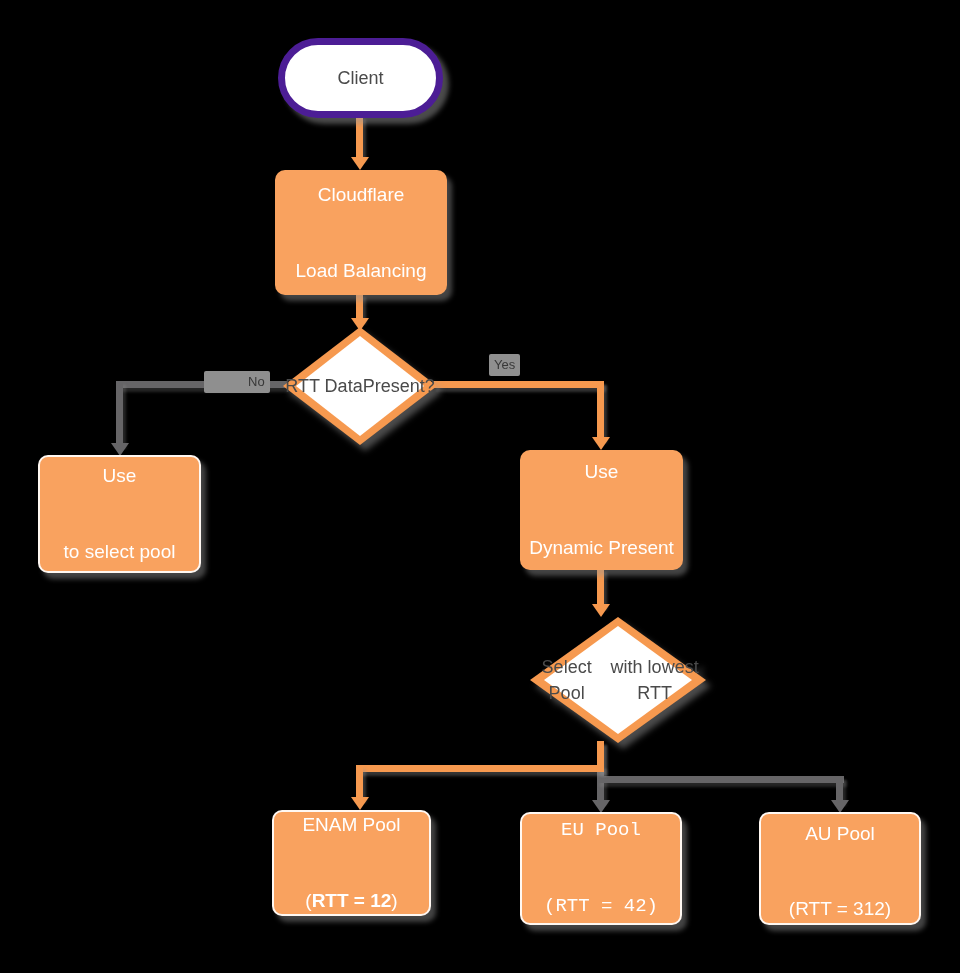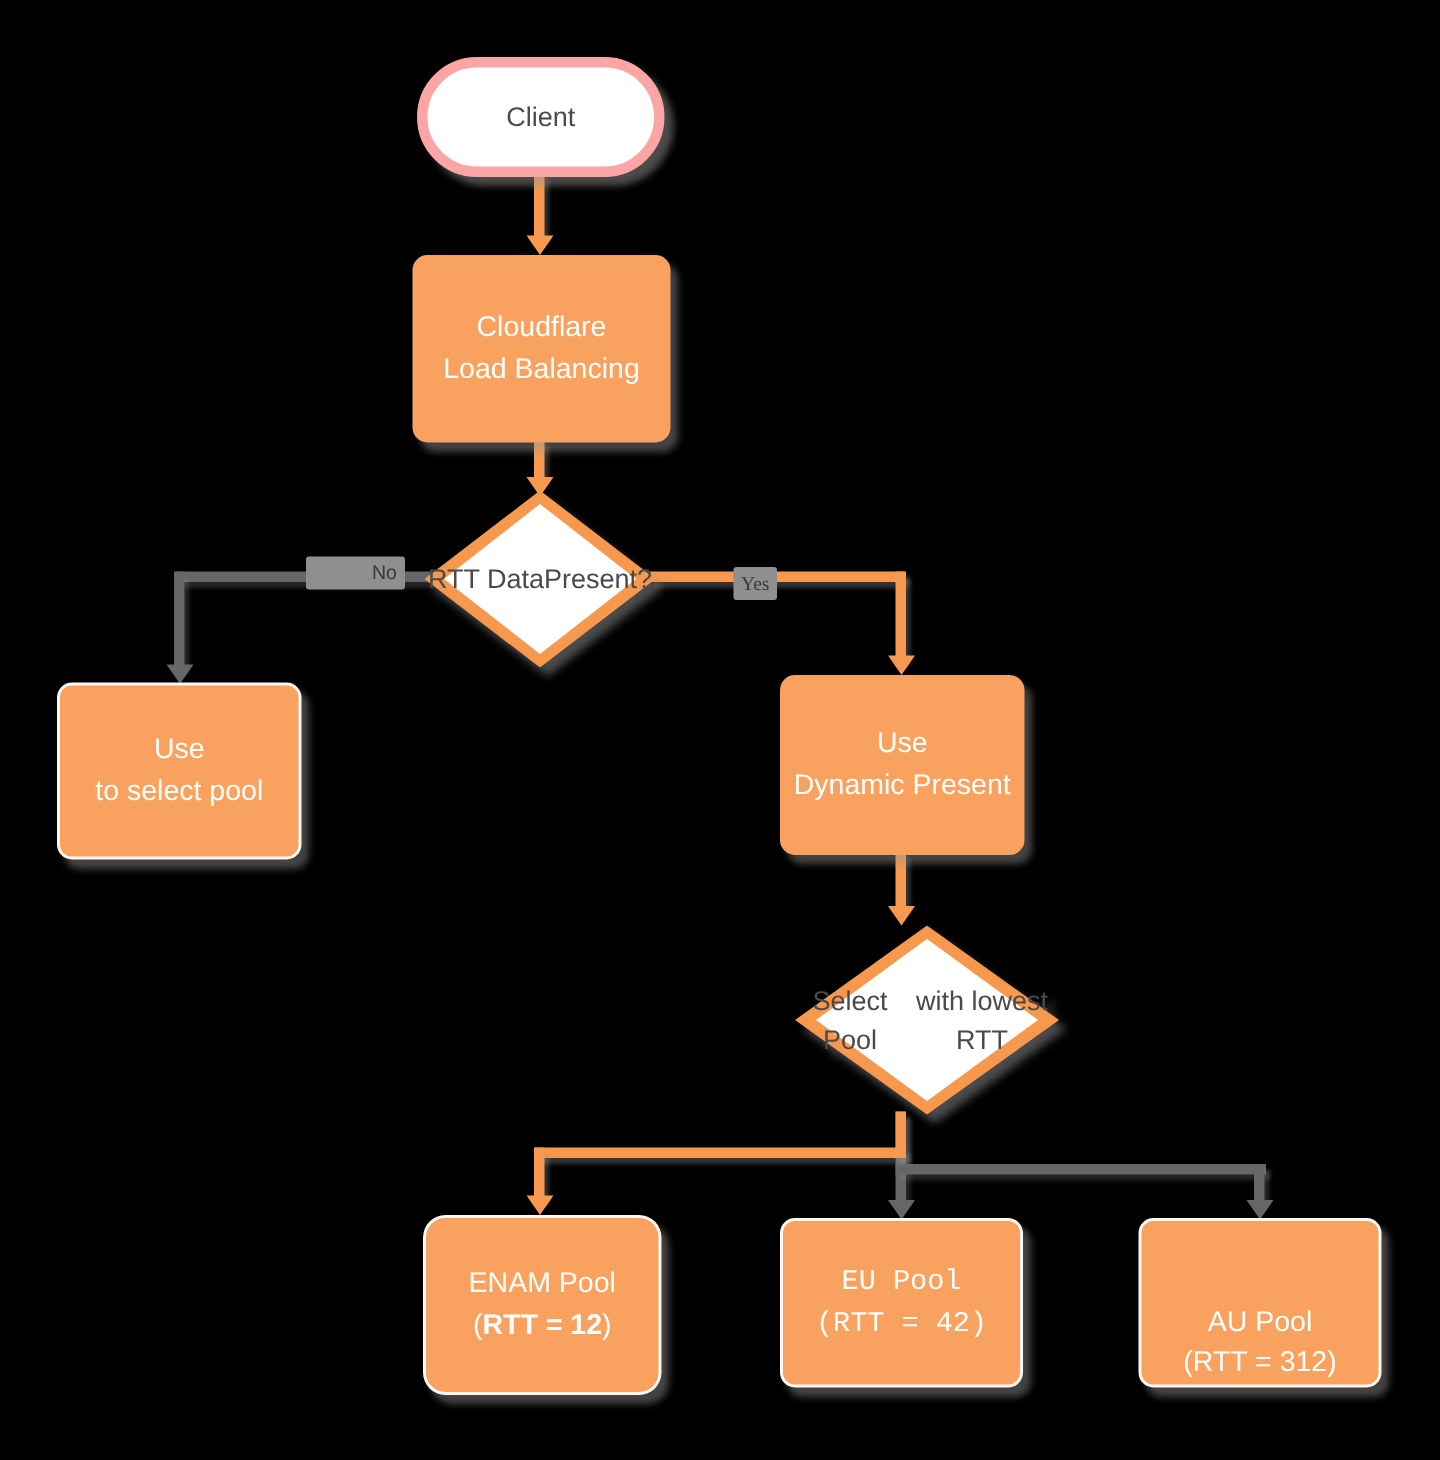--- a/index.html
+++ b/index.html
@@ -14,25 +14,26 @@
   
   .arrow{position:absolute;width:0;height:0;border-left:9px solid transparent;border-right:9px solid transparent;}
   .arrow.orange{border-top:13px solid #F6994F;}
   .arrow.gray{border-top:13px solid #666567;}
   
   .box{
     position:absolute;background:#F9A25F;border-radius:10px;color:#FFFFFF;
     display:flex;flex-direction:column;align-items:center;justify-content:center;
     text-align:center;font-size:19px;line-height:1.45;box-sizing:border-box;
     box-shadow:5px 6px 5px rgba(150,150,150,.45);
+    gap:48px;
   }
   .box.bordered{border:2px solid rgba(255,255,255,.92);}
   
   .stadium{
-    position:absolute;background:#FFFFFF;border:7px solid #fca5a5;border-radius:46px;
+    position:absolute;background:#FFFFFF;border:7px solid #4c1d95;border-radius:46px;
     display:flex;align-items:center;justify-content:center;color:#4A4A4A;font-size:18px;
     box-sizing:border-box;box-shadow:6px 6px 5px rgba(150,150,150,.5);
   }
   
   .diamond{position:absolute;filter:drop-shadow(5px 6px 3px rgba(150,150,150,.5));}
   .diamond .d-outer{position:absolute;inset:0;background:#F6994F;
     clip-path:polygon(50% 0,100% 50%,50% 100%,0 50%);}
   .diamond .d-inner{position:absolute;background:#FFFFFF;
     clip-path:polygon(50% 0,100% 50%,50% 100%,0 50%);}
   .diamond .d-text{
@@ -74,21 +75,21 @@
 
   <div class="line orange" style="left:597px;top:568px;width:7px;height:38px;"></div>
   <div class="arrow orange" style="left:592px;top:604px;"></div>
 
   <div class="line orange" style="left:597px;top:741px;width:7px;height:31px;"></div>
   <div class="line orange" style="left:356px;top:765px;width:248px;height:7px;"></div>
   <div class="line orange" style="left:356px;top:765px;width:7px;height:34px;"></div>
   <div class="arrow orange" style="left:351px;top:797px;"></div>
 
   <div class="edge-label" style="left:204px;top:371px;padding-left:44px;">No</div>
-  <div class="edge-label" style="left:489px;top:378px;font-family:Liberation Serif, serif;">Yes</div>
+  <div class="edge-label" style="left:489px;top:354px;">Yes</div>
 
   <div class="stadium" style="left:278px;top:38px;width:165px;height:80px;">
     <span>Client</span>
   </div>
 
   <div class="box" style="left:275px;top:170px;width:172px;height:125px;">
     <div>Cloudflare</div>
     <div>Load Balancing</div>
   </div>
 
@@ -113,21 +114,21 @@
 
   <div class="diamond" style="left:530px;top:617px;width:176px;height:126px;">
     <div class="d-outer"></div>
     <div class="d-inner" style="left:14px;right:14px;top:9px;bottom:9px;"></div>
     <div class="d-text">
       <div>Select Pool</div>
       <div>with lowest RTT</div>
     </div>
   </div>
 
-  <div class="box bordered" style="left:282px;top:810px;width:159px;height:120px;border-radius:15px;">
+  <div class="box bordered" style="left:272px;top:810px;width:159px;height:106px;">
     <div>ENAM Pool</div>
     <div>
       <span>(</span><span class="bold">RTT = 12</span><span>)</span>
     </div>
   </div>
 
   <div class="box bordered" style="left:520px;top:812px;width:162px;height:113px;font-family:Liberation Mono, monospace;">
     <div>EU Pool</div>
     <div>(RTT = 42)</div>
   </div>

